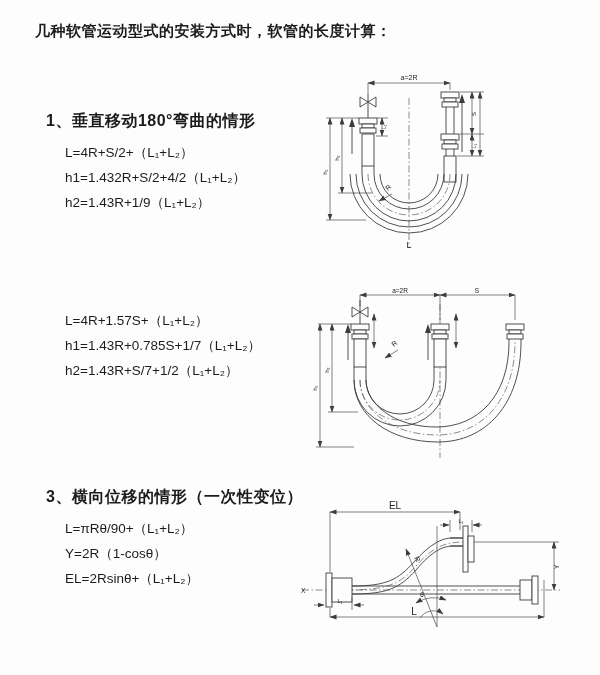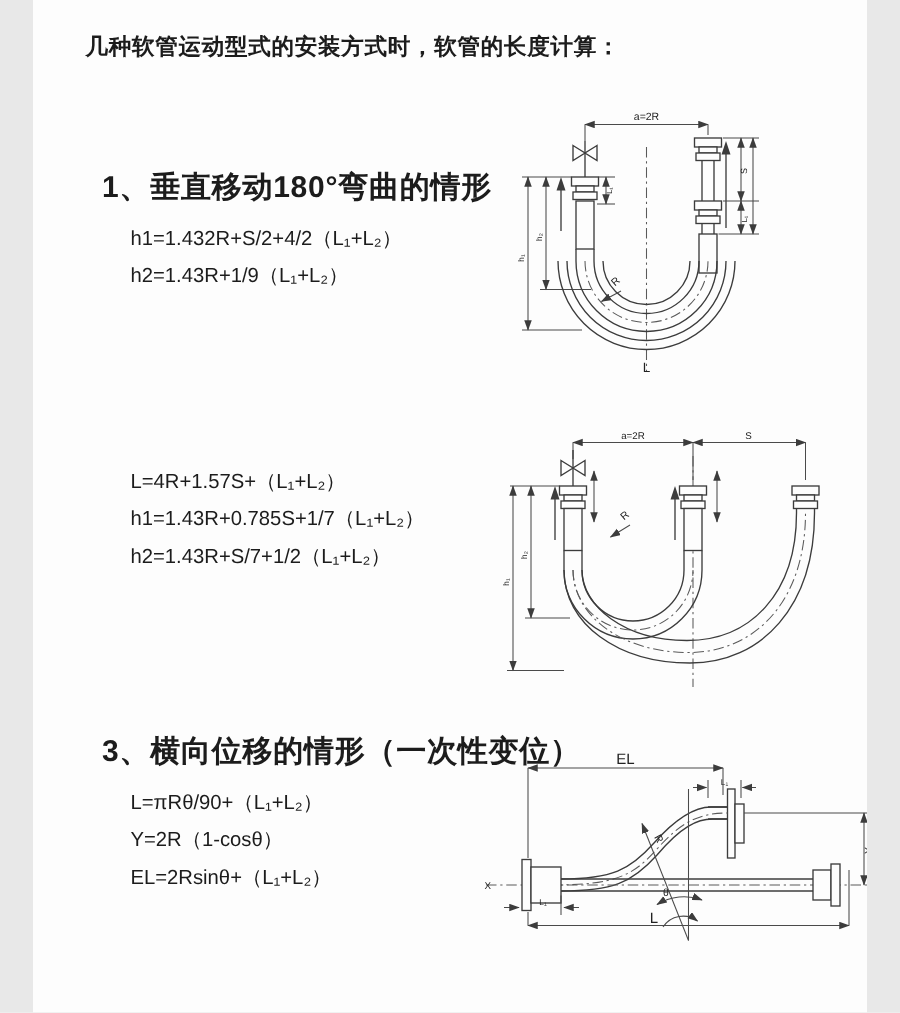--- a/index.html
+++ b/index.html
@@ -1,41 +1,42 @@
 <!DOCTYPE html>
 <html><head>
 <meta charset="utf-8">
 <style>
   html,body{margin:0;padding:0;background:#e8e8e8;}
   .page{
-    position:relative;width:512px;height:675px;margin:0 auto;
+    position:relative;width:600px;height:675px;margin:0 auto;
     background:#fdfdfd;overflow:hidden;
-    font-family:"Liberation Sans","DejaVu Sans",sans-serif;color:#1c1c1c;padding-left:44px;
+    font-family:"Liberation Sans","DejaVu Sans",sans-serif;color:#1c1c1c;
   }
   .title{position:absolute;left:35px;top:22px;font-size:15px;font-weight:700;letter-spacing:.5px;}
   .section{position:absolute;left:46px;}
-  .heading{font-size:20px;font-weight:700;letter-spacing:.5px;margin-bottom:8px;text-align:center;}
+  .heading{font-size:16px;font-weight:700;letter-spacing:.5px;margin-bottom:8px;text-align:center;}
   .formula{font-size:13.5px;line-height:25px;padding-left:19px;white-space:pre;}
   svg{position:absolute;overflow:visible;}
   .ln{stroke:#3c3c3c;stroke-width:.9;fill:none;}
   .thin{stroke:#4a4a4a;stroke-width:.7;fill:none;}
   .cl{stroke:#5a5a5a;stroke-width:.7;fill:none;stroke-dasharray:7 2.5 1.5 2.5;}
   .fl{fill:#fdfdfd;stroke:#3c3c3c;stroke-width:.9;}
   .solid{fill:#3c3c3c;stroke:none;}
   svg text{fill:#222;font-family:"Liberation Sans","DejaVu Sans",sans-serif;}
 </style>
 </head>
 <body>
 
 <div class="page">
 
   <div class="title">几种软管运动型式的安装方式时，软管的长度计算：</div>
 
   <div class="section" style="top:111px">
     <div class="heading">1、垂直移动180°弯曲的情形</div>
+    <div class="formula">L=4R+S/2+（L₁+L₂）</div>
     <div class="formula">h1=1.432R+S/2+4/2（L₁+L₂）</div>
     <div class="formula">h2=1.43R+1/9（L₁+L₂）</div>
   </div>
 
   <div class="section" style="top:308px">
     <div class="formula">L=4R+1.57S+（L₁+L₂）</div>
     <div class="formula">h1=1.43R+0.785S+1/7（L₁+L₂）</div>
     <div class="formula">h2=1.43R+S/7+1/2（L₁+L₂）</div>
   </div>
 

